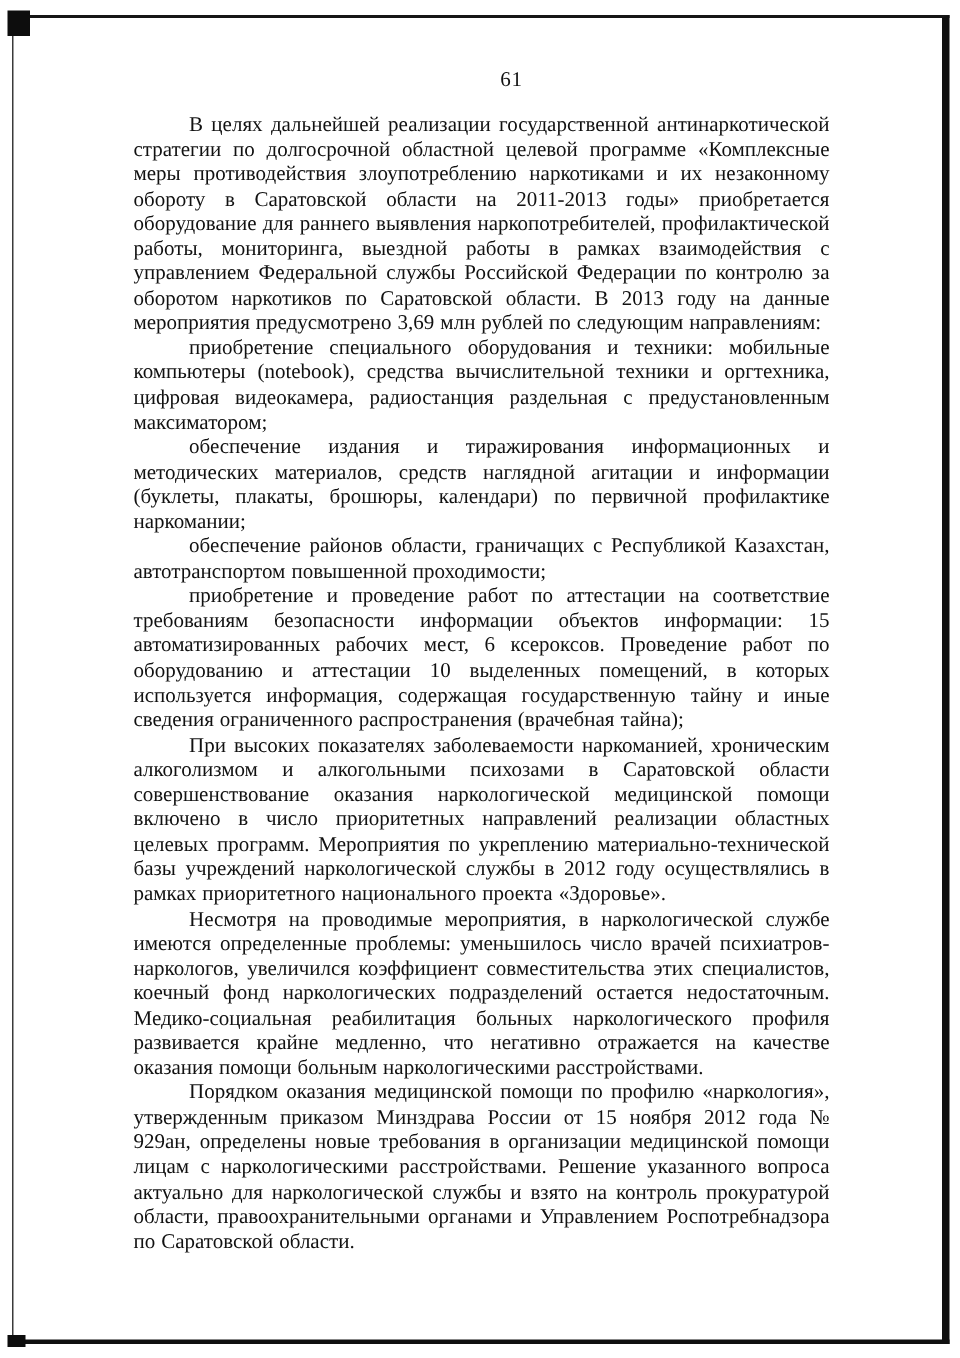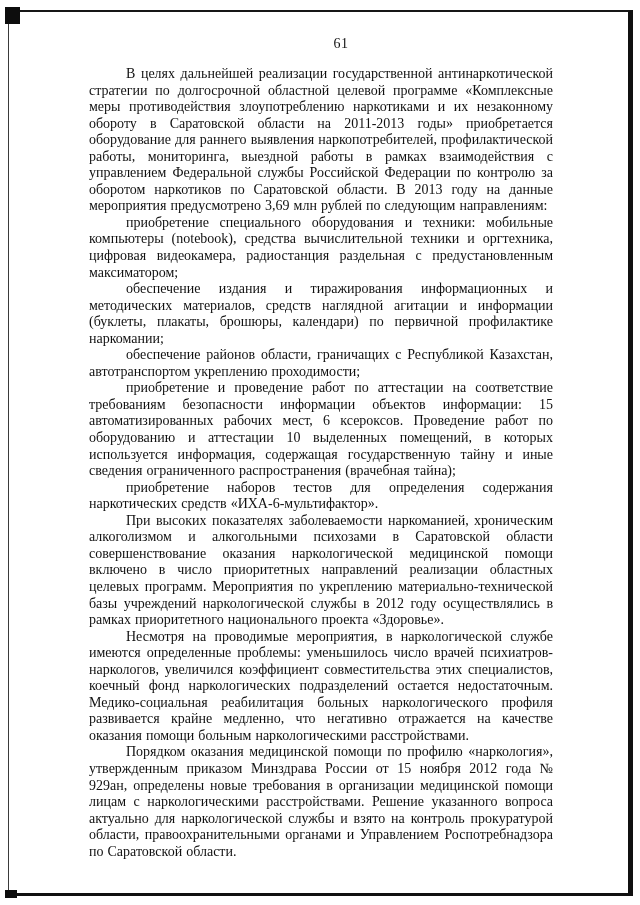--- a/index.html
+++ b/index.html
@@ -42,21 +42,21 @@
     position: absolute;
     left: 5px;
     bottom: 7px;
     width: 12px;
     height: 8px;
     background: #0d0d0d;
     pointer-events: none;
   }
   .content {
     position: absolute;
-    top: 36px;
+    top: 46px;
     left: 89px;
     width: 464px;
   }
   .page-number {
     text-align: center;
     font-size: 14px;
     line-height: 16px;
     margin-bottom: 14px;
     padding-left: 40px; 
     letter-spacing: 0.5px;
@@ -78,20 +78,19 @@
   <div class="scan-frame"></div>
   <div class="scan-corner"></div>
   <div class="scan-corner-bl"></div>
 
   <div class="content">
     <div class="page-number">61</div>
 
     <p class="para">В целях дальнейшей реализации государственной антинаркотической стратегии по долгосрочной областной целевой программе «Комплексные меры противодействия злоупотреблению наркотиками и их незаконному обороту в Саратовской области на 2011-2013 годы» приобретается оборудование для раннего выявления наркопотребителей, профилактической работы, мониторинга, выездной работы в рамках взаимодействия с управлением Федеральной службы Российской Федерации по контролю за оборотом наркотиков по Саратовской области. В 2013 году на данные мероприятия предусмотрено 3,69 млн рублей по следующим направлениям:</p>
     <p class="para">приобретение специального оборудования и техники: мобильные компьютеры (notebook), средства вычислительной техники и оргтехника, цифровая видеокамера, радиостанция раздельная с предустановленным максиматором;</p>
     <p class="para">обеспечение издания и тиражирования информационных и методических материалов, средств наглядной агитации и информации (буклеты, плакаты, брошюры, календари) по первичной профилактике наркомании;</p>
-    <p class="para">обеспечение районов области, граничащих с Республикой Казахстан, автотранспортом укреплению проходимости;</p>
+    <p class="para">обеспечение районов области, граничащих с Республикой Казахстан, автотранспортом повышенной проходимости;</p>
     <p class="para">приобретение и проведение работ по аттестации на соответствие требованиям безопасности информации объектов информации: 15 автоматизированных рабочих мест, 6 ксероксов. Проведение работ по оборудованию и аттестации 10 выделенных помещений, в которых используется информация, содержащая государственную тайну и иные сведения ограниченного распространения (врачебная тайна);</p>
-    <p class="para">приобретение наборов тестов для определения содержания наркотических средств «ИХА-6-мультифактор».</p>
     <p class="para">При высоких показателях заболеваемости наркоманией, хроническим алкоголизмом и алкогольными психозами в Саратовской области совершенствование оказания наркологической медицинской помощи включено в число приоритетных направлений реализации областных целевых программ. Мероприятия по укреплению материально-технической базы учреждений наркологической службы в 2012 году осуществлялись в рамках приоритетного национального проекта «Здоровье».</p>
     <p class="para">Несмотря на проводимые мероприятия, в наркологической службе имеются определенные проблемы: уменьшилось число врачей психиатров-наркологов, увеличился коэффициент совместительства этих специалистов, коечный фонд наркологических подразделений остается недостаточным. Медико-социальная реабилитация больных наркологического профиля развивается крайне медленно, что негативно отражается на качестве оказания помощи больным наркологическими расстройствами.</p>
     <p class="para">Порядком оказания медицинской помощи по профилю «наркология», утвержденным приказом Минздрава России от 15 ноября 2012 года № 929ан, определены новые требования в организации медицинской помощи лицам с наркологическими расстройствами. Решение указанного вопроса актуально для наркологической службы и взято на контроль прокуратурой области, правоохранительными органами и Управлением Роспотребнадзора по Саратовской области.</p>
   </div>
 </div>
 
 </body></html>

